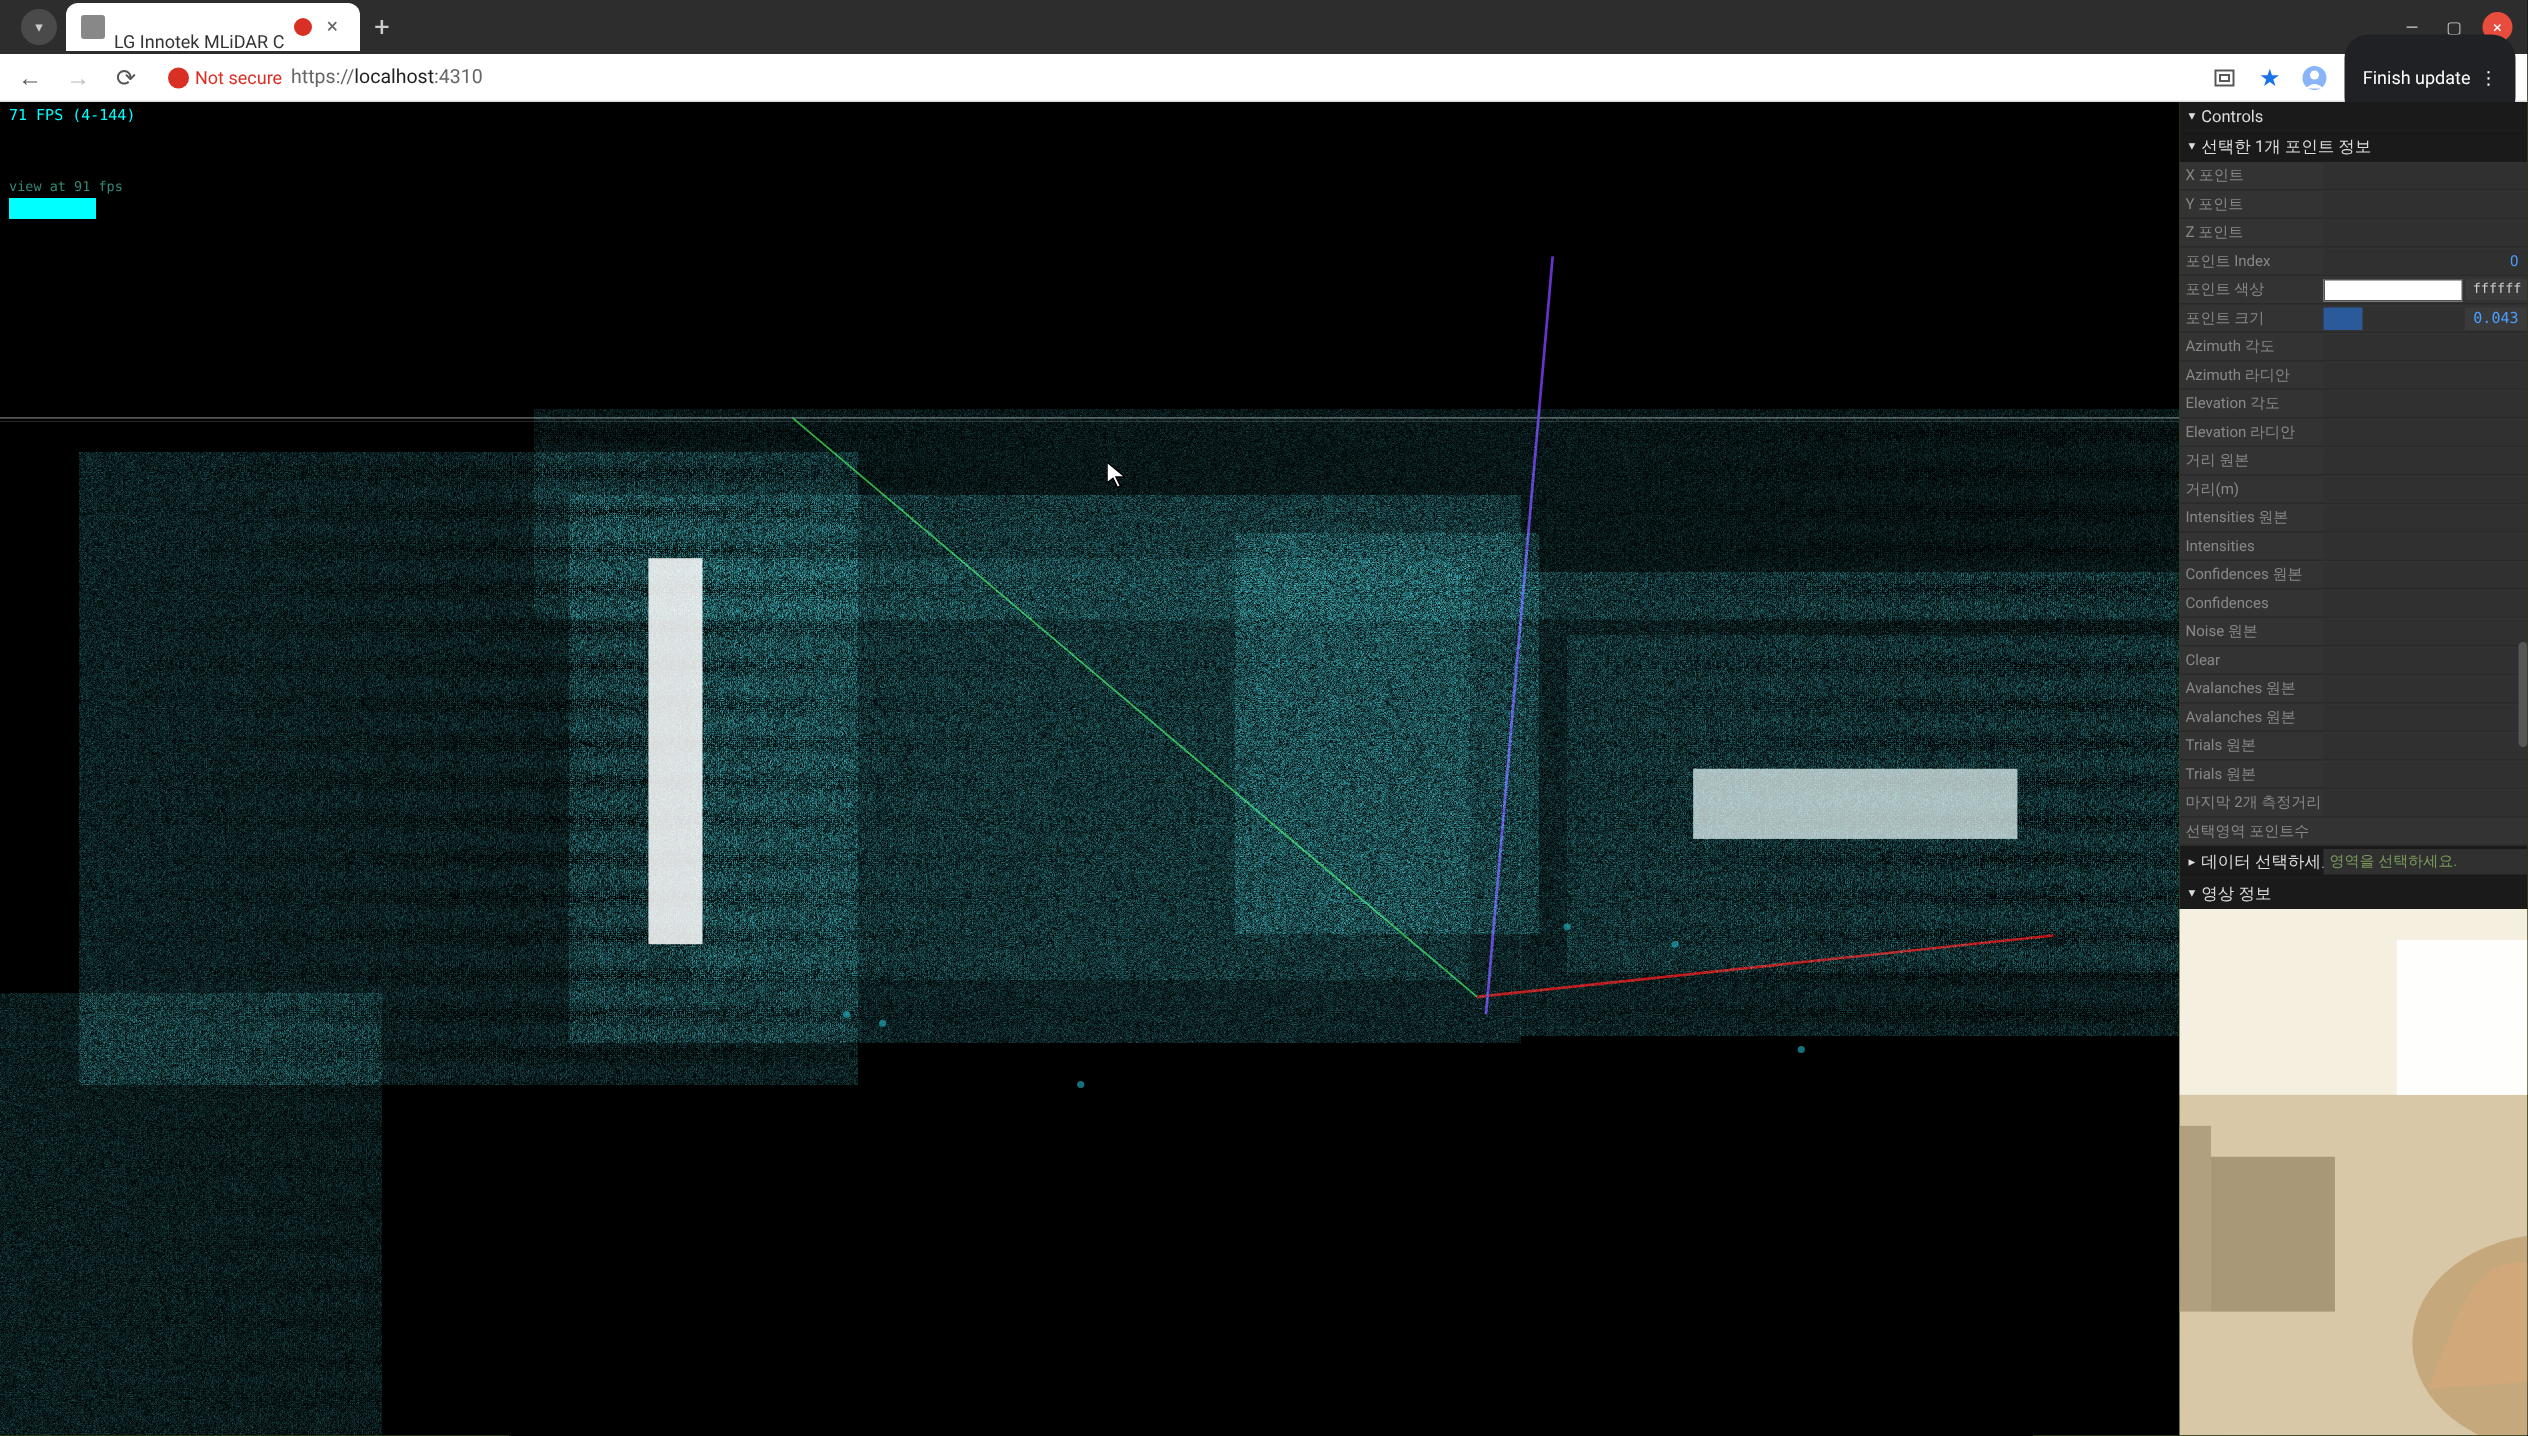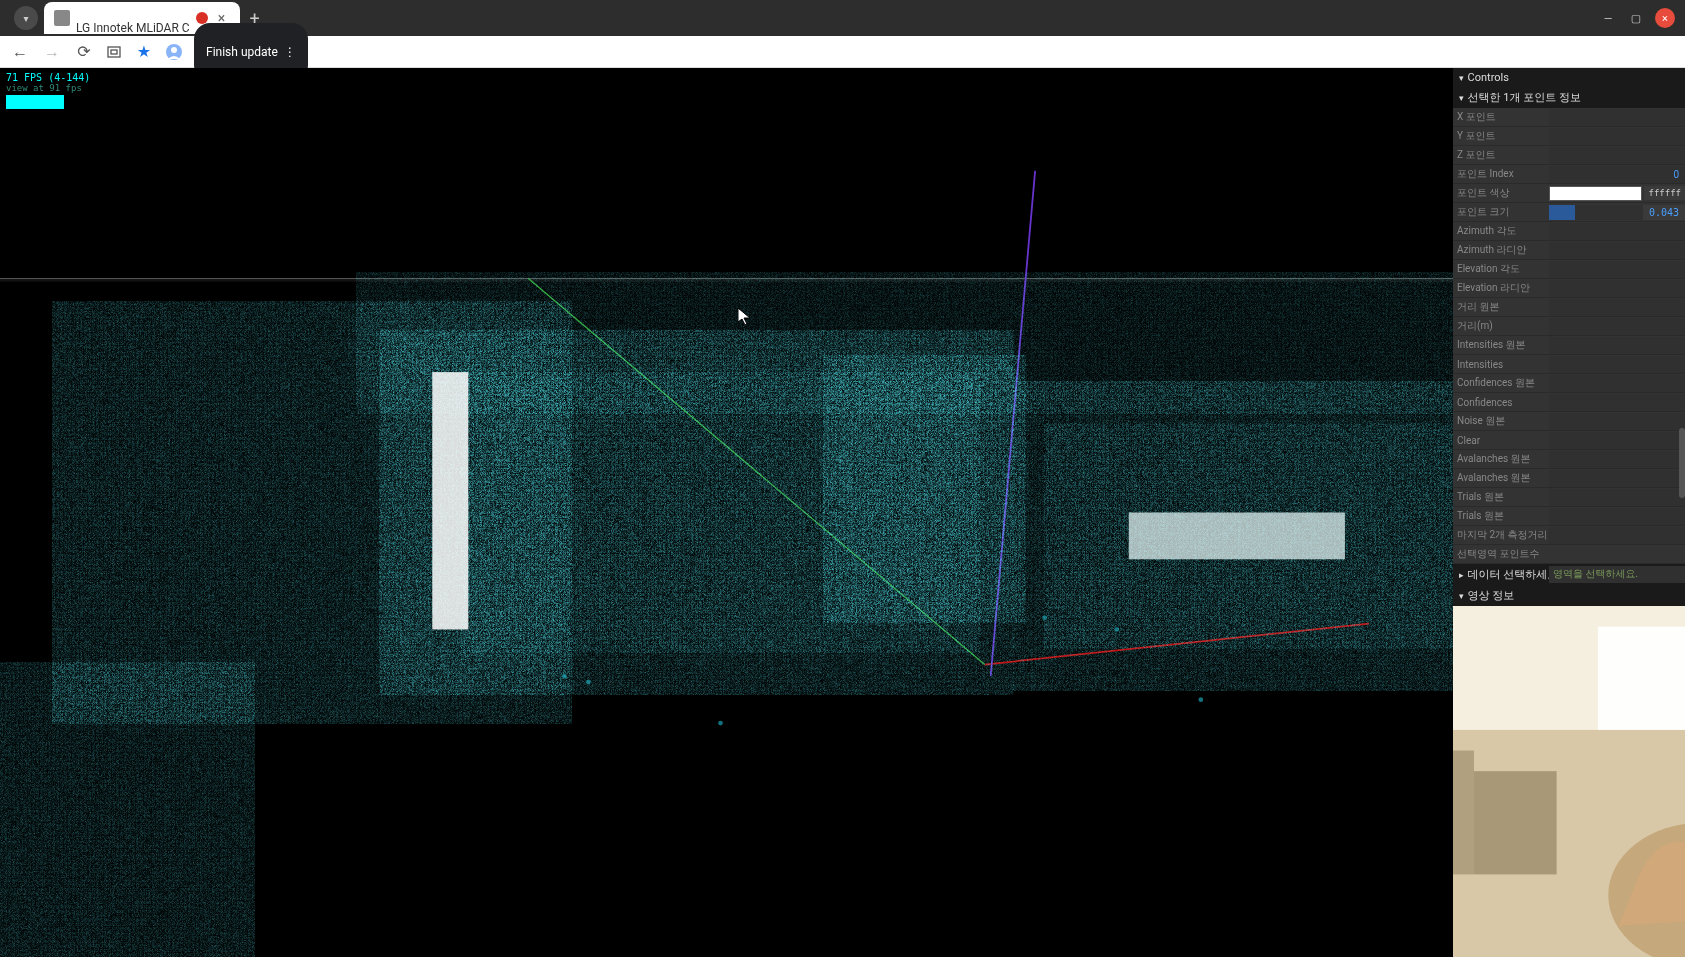--- a/index.html
+++ b/index.html
@@ -213,20 +213,21 @@
     }
     .fps-bar {
       width: 58px;
       height: 14px;
       background: #00ffff;
       margin-top: 2px;
     }
     .fps-sub {
       color: #338877;
       font-size: 9px;
+      margin-top: 37px;
     }
     .cursor-arrow {
       position: absolute;
       top: 240px;
       left: 738px;
       width: 12px;
       height: 18px;
       z-index: 5;
     }
     .pointcloud-svg {
@@ -372,20 +373,29 @@
     <div class="win-btn">—</div>
     <div class="win-btn">▢</div>
     <div class="win-btn win-close">×</div>
   </div>
 </div>
 
 <div class="address-bar-row">
   <div class="nav-btn">←</div>
   <div class="nav-btn disabled">→</div>
   <div class="nav-btn">⟳</div>
+  <div class="address-bar">
+    <div class="security-badge">
+      <div class="security-icon"></div>
+      <span>Not secure</span>
+    </div>
+    <span>
+      <span class="url-text">https://</span><span class="url-host">localhost</span><span class="url-text">:4310</span>
+    </span>
+  </div>
   <div class="toolbar-icons">
     <div class="toolbar-icon">
       <svg width="16" height="16" viewBox="0 0 16 16">
           <rect x="2" y="3" width="12" height="10" fill="none" stroke="#555" stroke-width="1.3"></rect>
           <rect x="5" y="6" width="6" height="4" fill="none" stroke="#555" stroke-width="1.3"></rect>
         </svg>
     </div>
     <div class="toolbar-icon" style="color:#1a73e8;">★</div>
     <div class="toolbar-icon">
       <svg width="18" height="18" viewBox="0 0 18 18">

